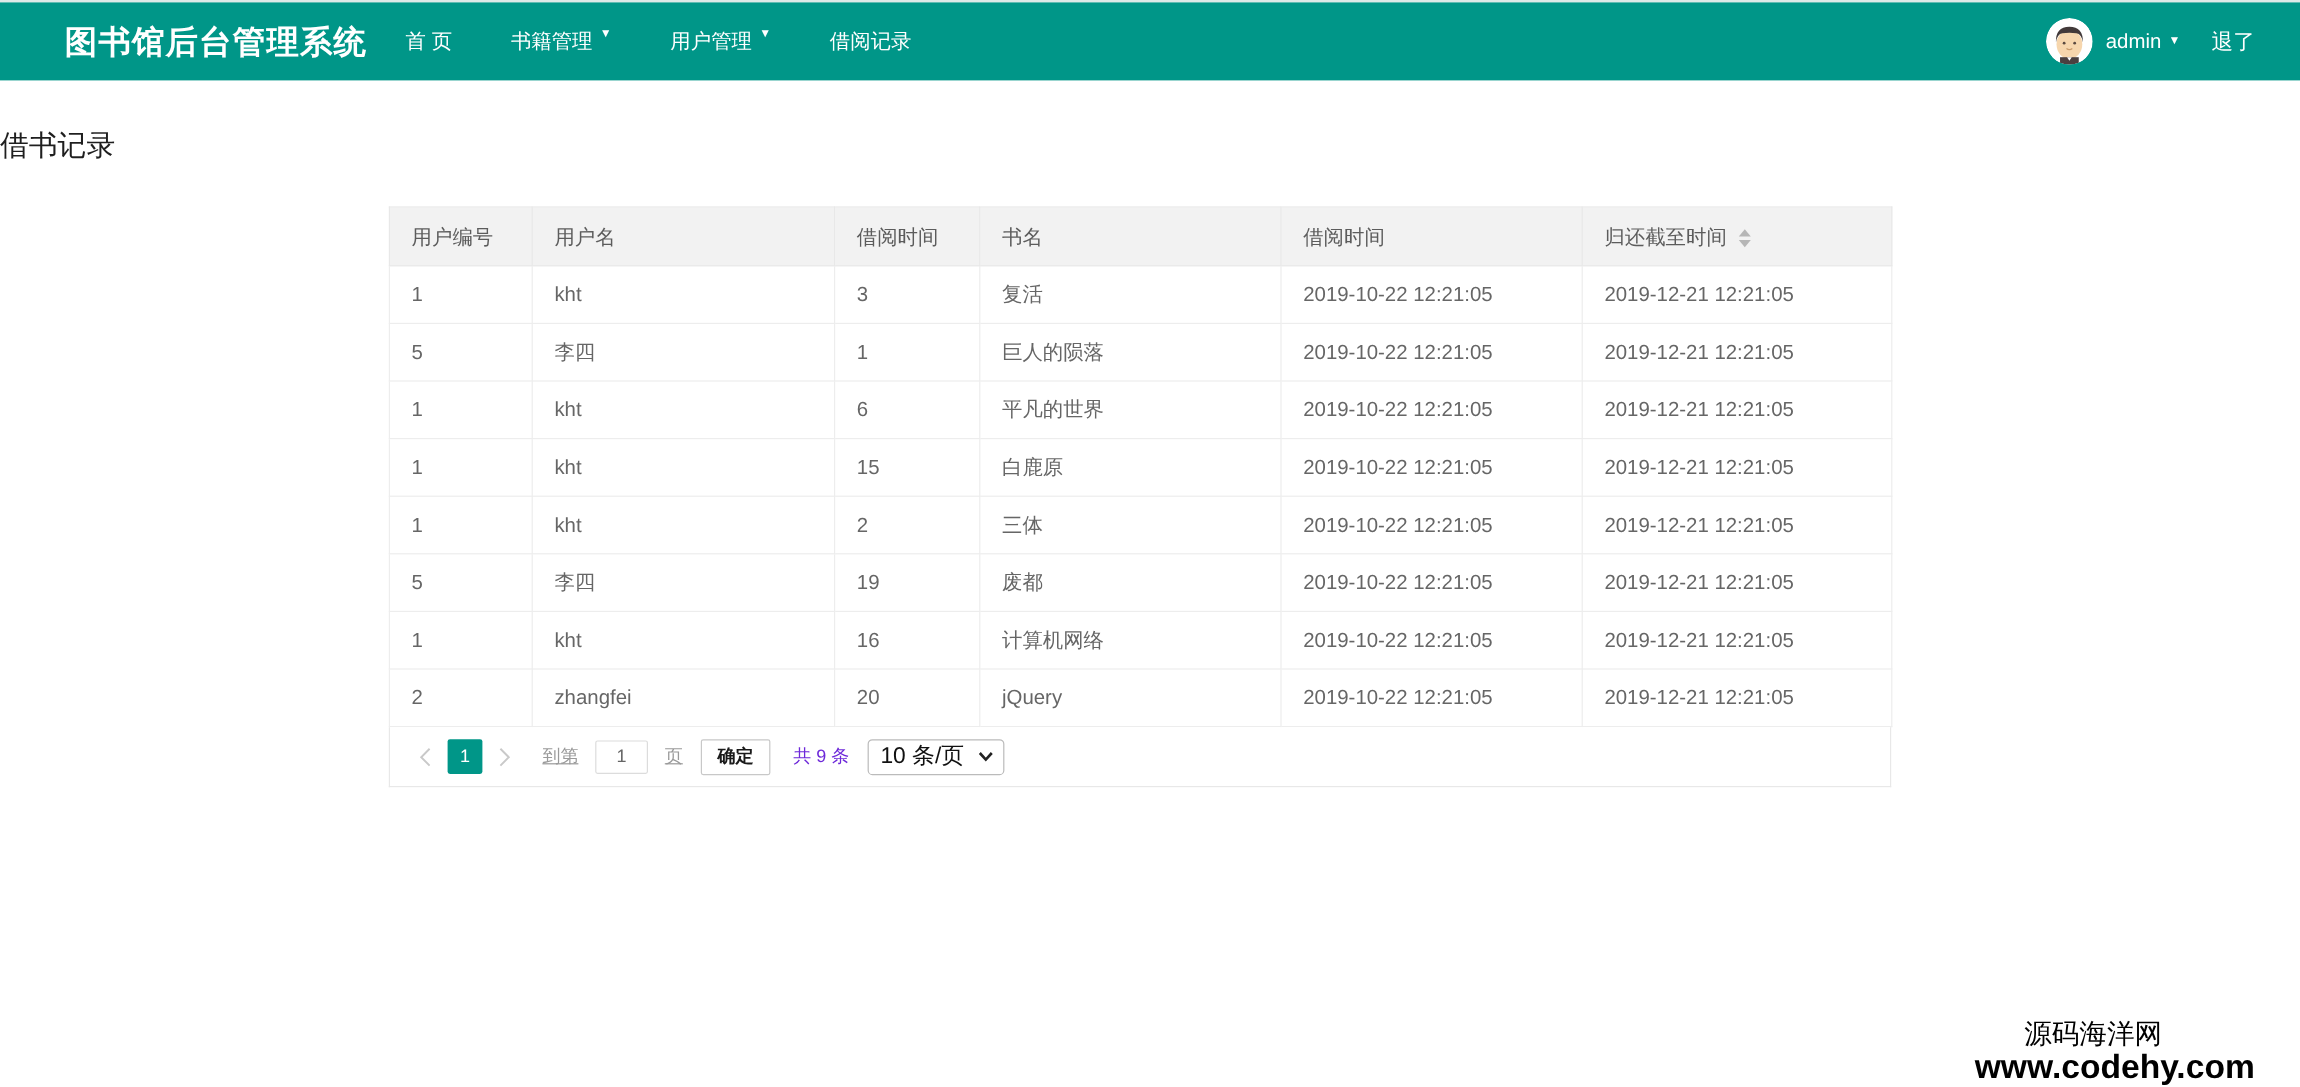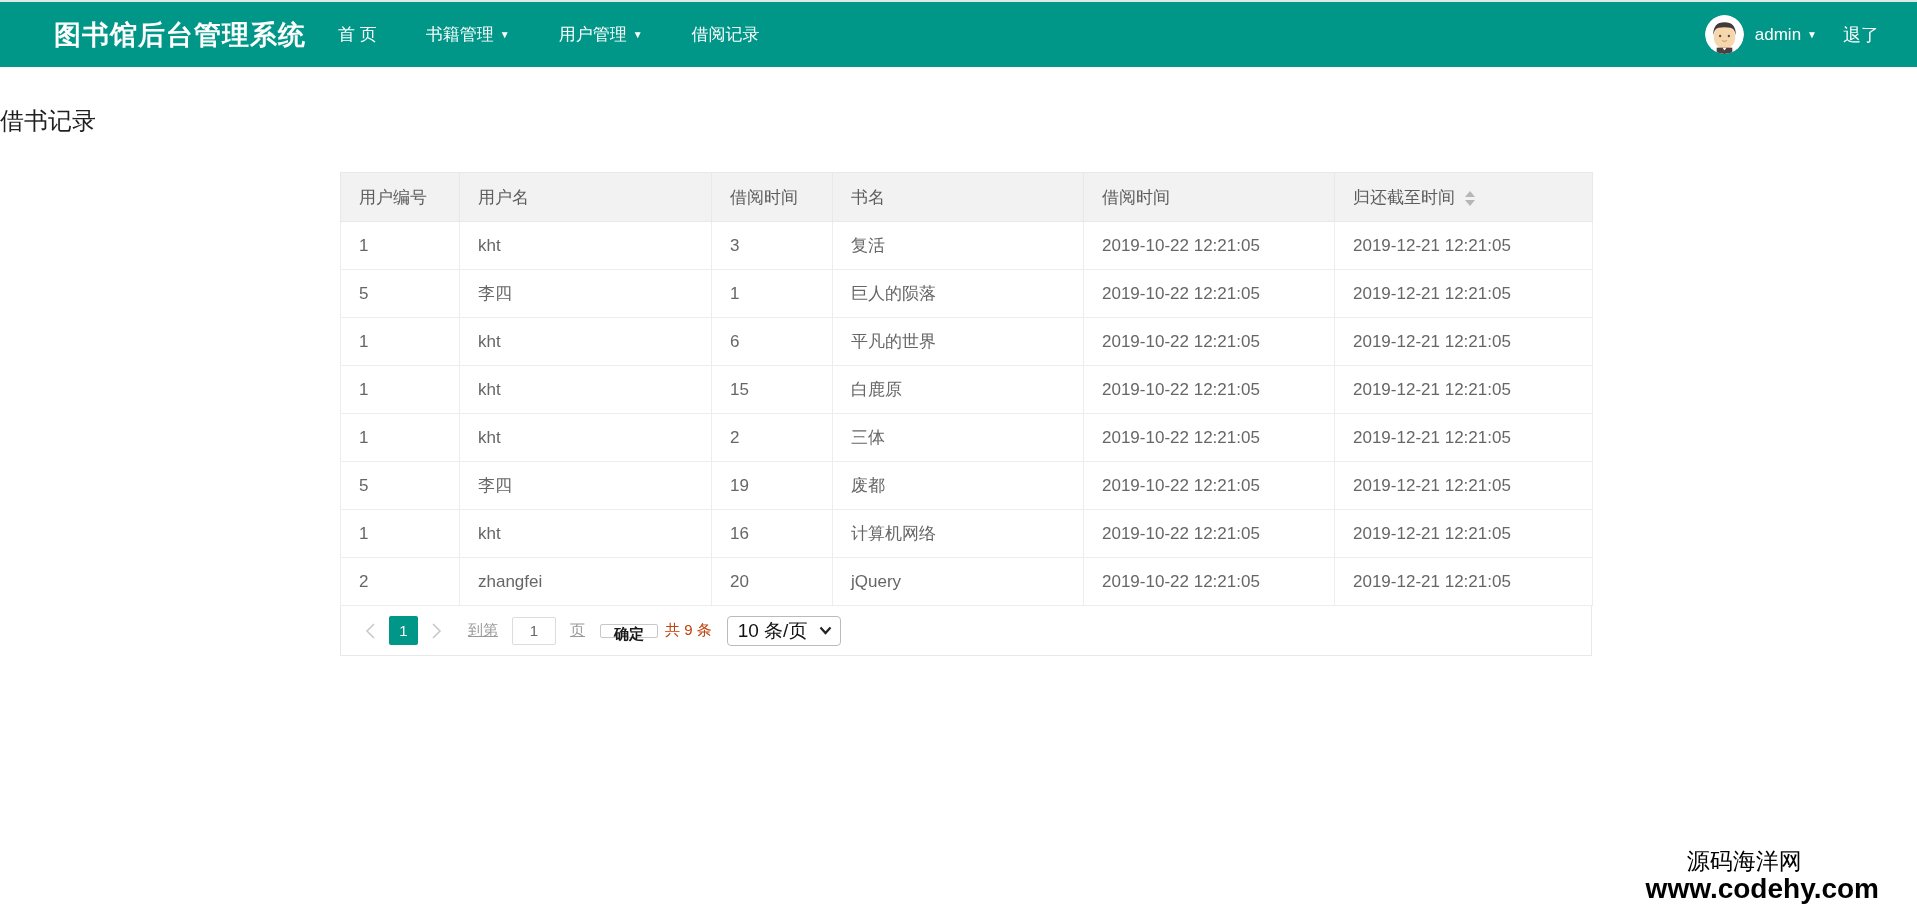--- a/index.html
+++ b/index.html
@@ -4,35 +4,35 @@
 <style>
   * { margin:0; padding:0; box-sizing:border-box; }
   html,body { width:1917px; height:906px; background:#ffffff; overflow:hidden;
     font-family:"Liberation Sans","DejaVu Sans",sans-serif; }
   .top-edge { height:2px; background:#dde9e7; }
 
   
   .navbar { height:65px; background:#009688; display:flex; align-items:center;padding-left:36px; }
   .brand { color:#ffffff; font-size:27px; font-weight:bold; margin-left:18px; letter-spacing:1px; white-space:nowrap; }
   .nav { display:flex; align-items:center; margin-left:32px; }
-  .nav-item { color:#ffffff; font-size:17px; margin-right:49px; white-space:nowrap; cursor:pointer; display:flex; align-items:center; }
+  .nav-item { color:#ffffff; font-size:17px; margin-right:49px; white-space:nowrap; cursor:pointer; display:flex; }
   .nav-caret { font-size:10px; margin-left:6px; color:#ffffff; }
   .spacer { flex:1; }
   .user-area { display:flex; align-items:center; margin-right:38px; }
   .avatar { width:39px; height:39px; border-radius:50%; overflow:hidden; flex:none; cursor:pointer; }
   .user-name { color:#ffffff; font-size:17px; margin-left:11px; cursor:pointer; }
   .user-caret { font-size:10px; color:#ffffff; margin-left:6px; cursor:pointer; }
   .logout { color:#ffffff; font-size:18px; margin-left:26px; cursor:pointer; }
 
   
   .page-title { position:absolute; top:105px; left:0; width:100%; text-align:left;
     font-size:24px; color:#1f1f1f; font-weight:400; }
 
   
-  .table-wrap { position:absolute; left:340px; top:172px; width:1252px; }
+  .table-wrap { position:absolute; left:324px; top:172px; width:1252px; }
   table { border-collapse:collapse; table-layout:fixed; width:1252px; }
   col.c1{width:119px;} col.c2{width:252px;} col.c3{width:121px;}
   col.c4{width:251px;} col.c5{width:251px;} col.c6{width:258px;}
   th { height:49px; background:#f2f2f2; border:1px solid #e8e8e8; color:#5c5c5c;
     font-weight:400; font-size:17px; text-align:left; padding-left:18px; white-space:nowrap; }
   td { height:48px; background:#ffffff; border:1px solid #ededed; color:#666666;
     font-size:17px; text-align:left; padding-left:18px; white-space:nowrap; }
   .sort-icon { display:inline-block; vertical-align:middle; margin-left:10px; cursor:pointer; }
   .sort-icon i { display:block; width:0; height:0; border-left:5px solid transparent; border-right:5px solid transparent; }
   .sort-up   { border-bottom:6px solid #b6b6b6; margin-bottom:3px; }
@@ -44,24 +44,24 @@
   .chev { display:flex; align-items:center; cursor:pointer; }
   .chev svg { display:block; }
   .page-btn { width:29px; height:29px; background:#009688; color:#ffffff; border:none;
     border-radius:2px; font-size:15px; line-height:29px; text-align:center;
     margin:0 13px; cursor:pointer; }
   .goto-label, .page-unit { color:#9a9a9a;text-decoration:underline; }
   .goto-label { margin-left:26px; }
   .goto-input { width:44px; height:28px; border:1px solid #dcdcdc; border-radius:2px;
     text-align:center; font-size:15px; color:#666666; margin:0 14px; outline:none;
     font-family:"Liberation Sans","DejaVu Sans",sans-serif; }
-  .confirm-btn { height:14px; margin-left:15px; padding:0 13px; background:#ffffff;
+  .confirm-btn { height:30px; margin-left:15px; padding:0 13px; background:#ffffff;
     border:1px solid #c8c8c8; border-radius:2px; font-size:15px; font-weight:bold;
     color:#1a1a1a; cursor:pointer; font-family:"Liberation Sans","DejaVu Sans",sans-serif; }
-  .total-label { color:#c2410c; margin-left:7px; }
+  .total-label { color:#6d28d9; margin-left:19px; }
   .select-wrap { position:relative; margin-left:15px; display:flex; align-items:center; }
   .page-size-select { -webkit-appearance:none; appearance:none; height:30px;
     padding:0 32px 0 10px; border:1px solid #bbbbbb; border-radius:4px; background:#ffffff;
     font-size:19px; color:#111111; cursor:pointer;
     font-family:"Liberation Sans","DejaVu Sans",sans-serif; }
   .select-caret { position:absolute; right:9px; pointer-events:none; display:flex; }
 
   
   .watermark { position:absolute; right:38px; bottom:2px; text-align:center;
     color:#000000; line-height:1.08; }

